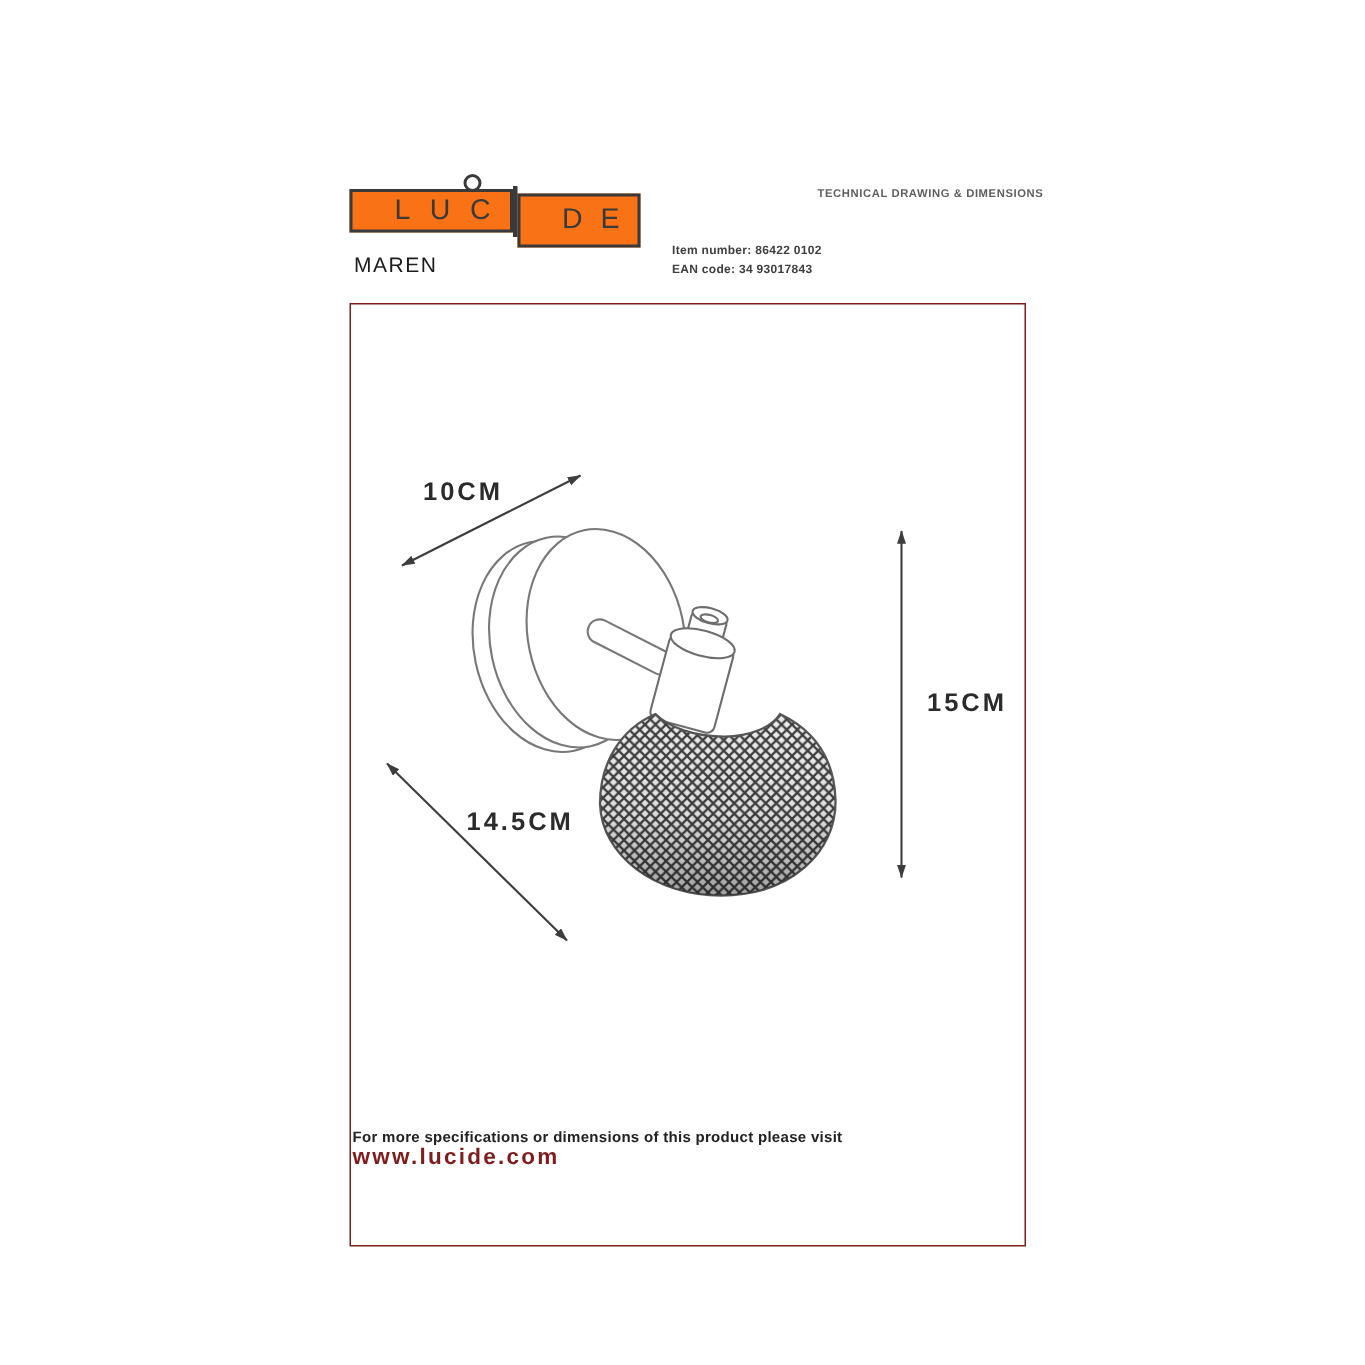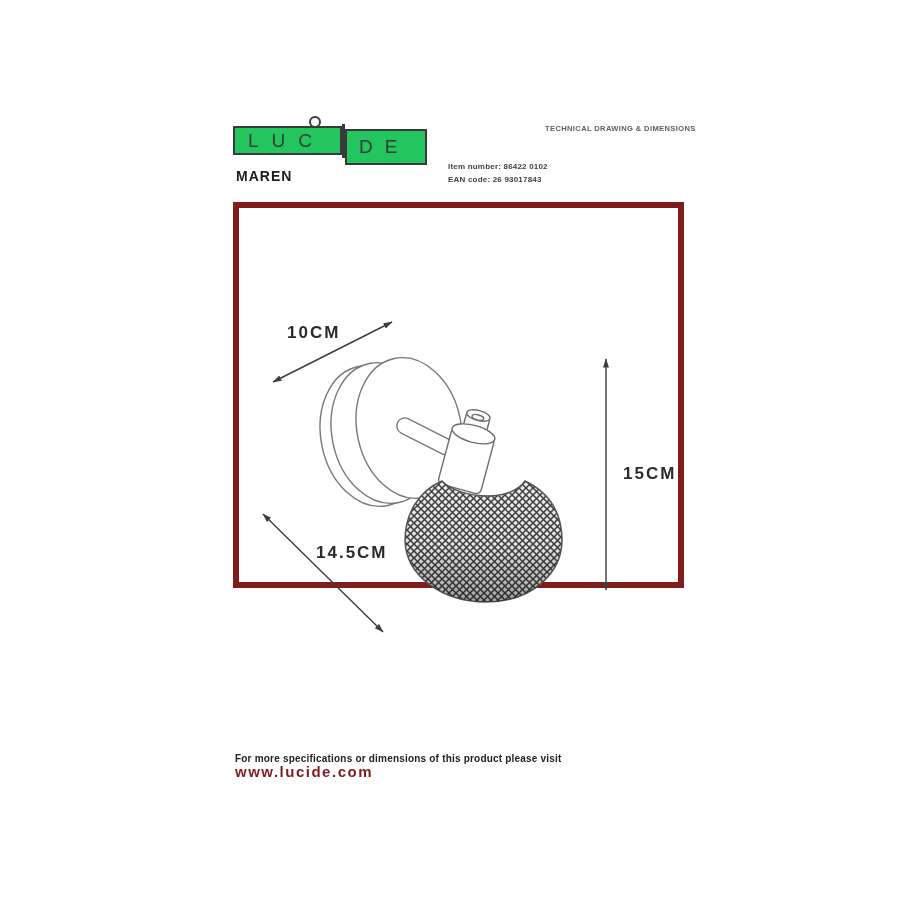--- a/index.html
+++ b/index.html
@@ -8,55 +8,55 @@
   .page {
     position: relative;
     width: 910px; height: 910px;
     background: #ffffff;
     overflow: hidden;
   }
   
   .logo-box {
     position: absolute;
     border: 2px solid #3a3a3a;
-    background: #22c55e;
-    display: flex; align-items: center; justify-content: flex-start;
+    background: #f97316;
+    display: flex; align-items: center; justify-content: flex-end;
     color: #3a3a3a;
     font-size: 19px; font-weight: 500;
   }
   .logo-box-left  { left: 233px; top: 126px; width: 109px; height: 29px; letter-spacing: 13px; padding-left: 13px; }
   .logo-box-right { left: 345px; top: 129px; width: 82px;  height: 36px; letter-spacing: 12px; padding-left: 12px; }
   .logo-ring {
     position: absolute; left: 309px; top: 116px;
     width: 12px; height: 12px; border-radius: 50%;
     border: 2px solid #3a3a3a; background: #ffffff; z-index: 3;
   }
   .logo-divider {
     position: absolute; left: 342px; top: 124px;
     width: 3px; height: 34px; background: #3a3a3a; z-index: 2;
   }
   
   .product-name {
     position: absolute; left: 236px; top: 168px;
-    font-size: 14px; font-weight: 700; letter-spacing: 1px; color: #1c1c1c;
+    font-size: 14px; font-weight: 400; letter-spacing: 1px; color: #1c1c1c;
   }
   .doc-title {
     position: absolute; left: 518px; top: 124px;
     font-size: 7.5px; font-weight: 700; letter-spacing: 0.4px; color: #5f5f5f; margin-left: 27px;
   }
   .meta {
     position: absolute; left: 448px; top: 160px;
     font-size: 8px; font-weight: 700; color: #3f3f3f; line-height: 13px;
     letter-spacing: 0.2px;
   }
   
   .drawing-box {
     position: absolute; left: 233px; top: 202px;
-    width: 451px; height: 386px;
-    border: 6px solid #7f1d1d; background: #ffffff;
+    width: 451px; height: 629px;
+    border: 1px solid #7f1d1d; background: #ffffff;
   }
   .drawing-box svg { position: absolute; left: 0; top: 0; }
   .dim-label {
     position: absolute;
     font-size: 17px; font-weight: 700; letter-spacing: 2px; color: #2b2b2b;
     white-space: nowrap;
   }
   .dim-label-width  { left: 48px;  top: 115px; }
   .dim-label-height { left: 384px; top: 256px; }
   .dim-label-depth  { left: 77px;  top: 335px; }
@@ -83,21 +83,21 @@
     <div class="logo-divider"></div>
     <div class="logo-box logo-box-right">
       <span>DE</span>
     </div>
   </div>
 
   <div class="product-name">MAREN</div>
   <div class="doc-title">TECHNICAL DRAWING &amp; DIMENSIONS</div>
   <div class="meta">
     <div>Item number: 86422 0102</div>
-    <div>EAN code: 26 93017843</div>
+    <div>EAN code: 34 93017843</div>
   </div>
 
   <div class="drawing-box">
     <svg width="447" height="539" viewBox="0 0 447 539">
       <defs>
         <marker id="ah" markerWidth="10" markerHeight="8" refX="8.5" refY="3" orient="auto-start-reverse" markerUnits="userSpaceOnUse">
           <path d="M0,0 L9,3 L0,6 Z" fill="#3d3d3d"></path>
         </marker>
         <pattern id="mesh" width="7" height="7" patternUnits="userSpaceOnUse">
           <rect width="7" height="7" fill="#ececec"></rect>

